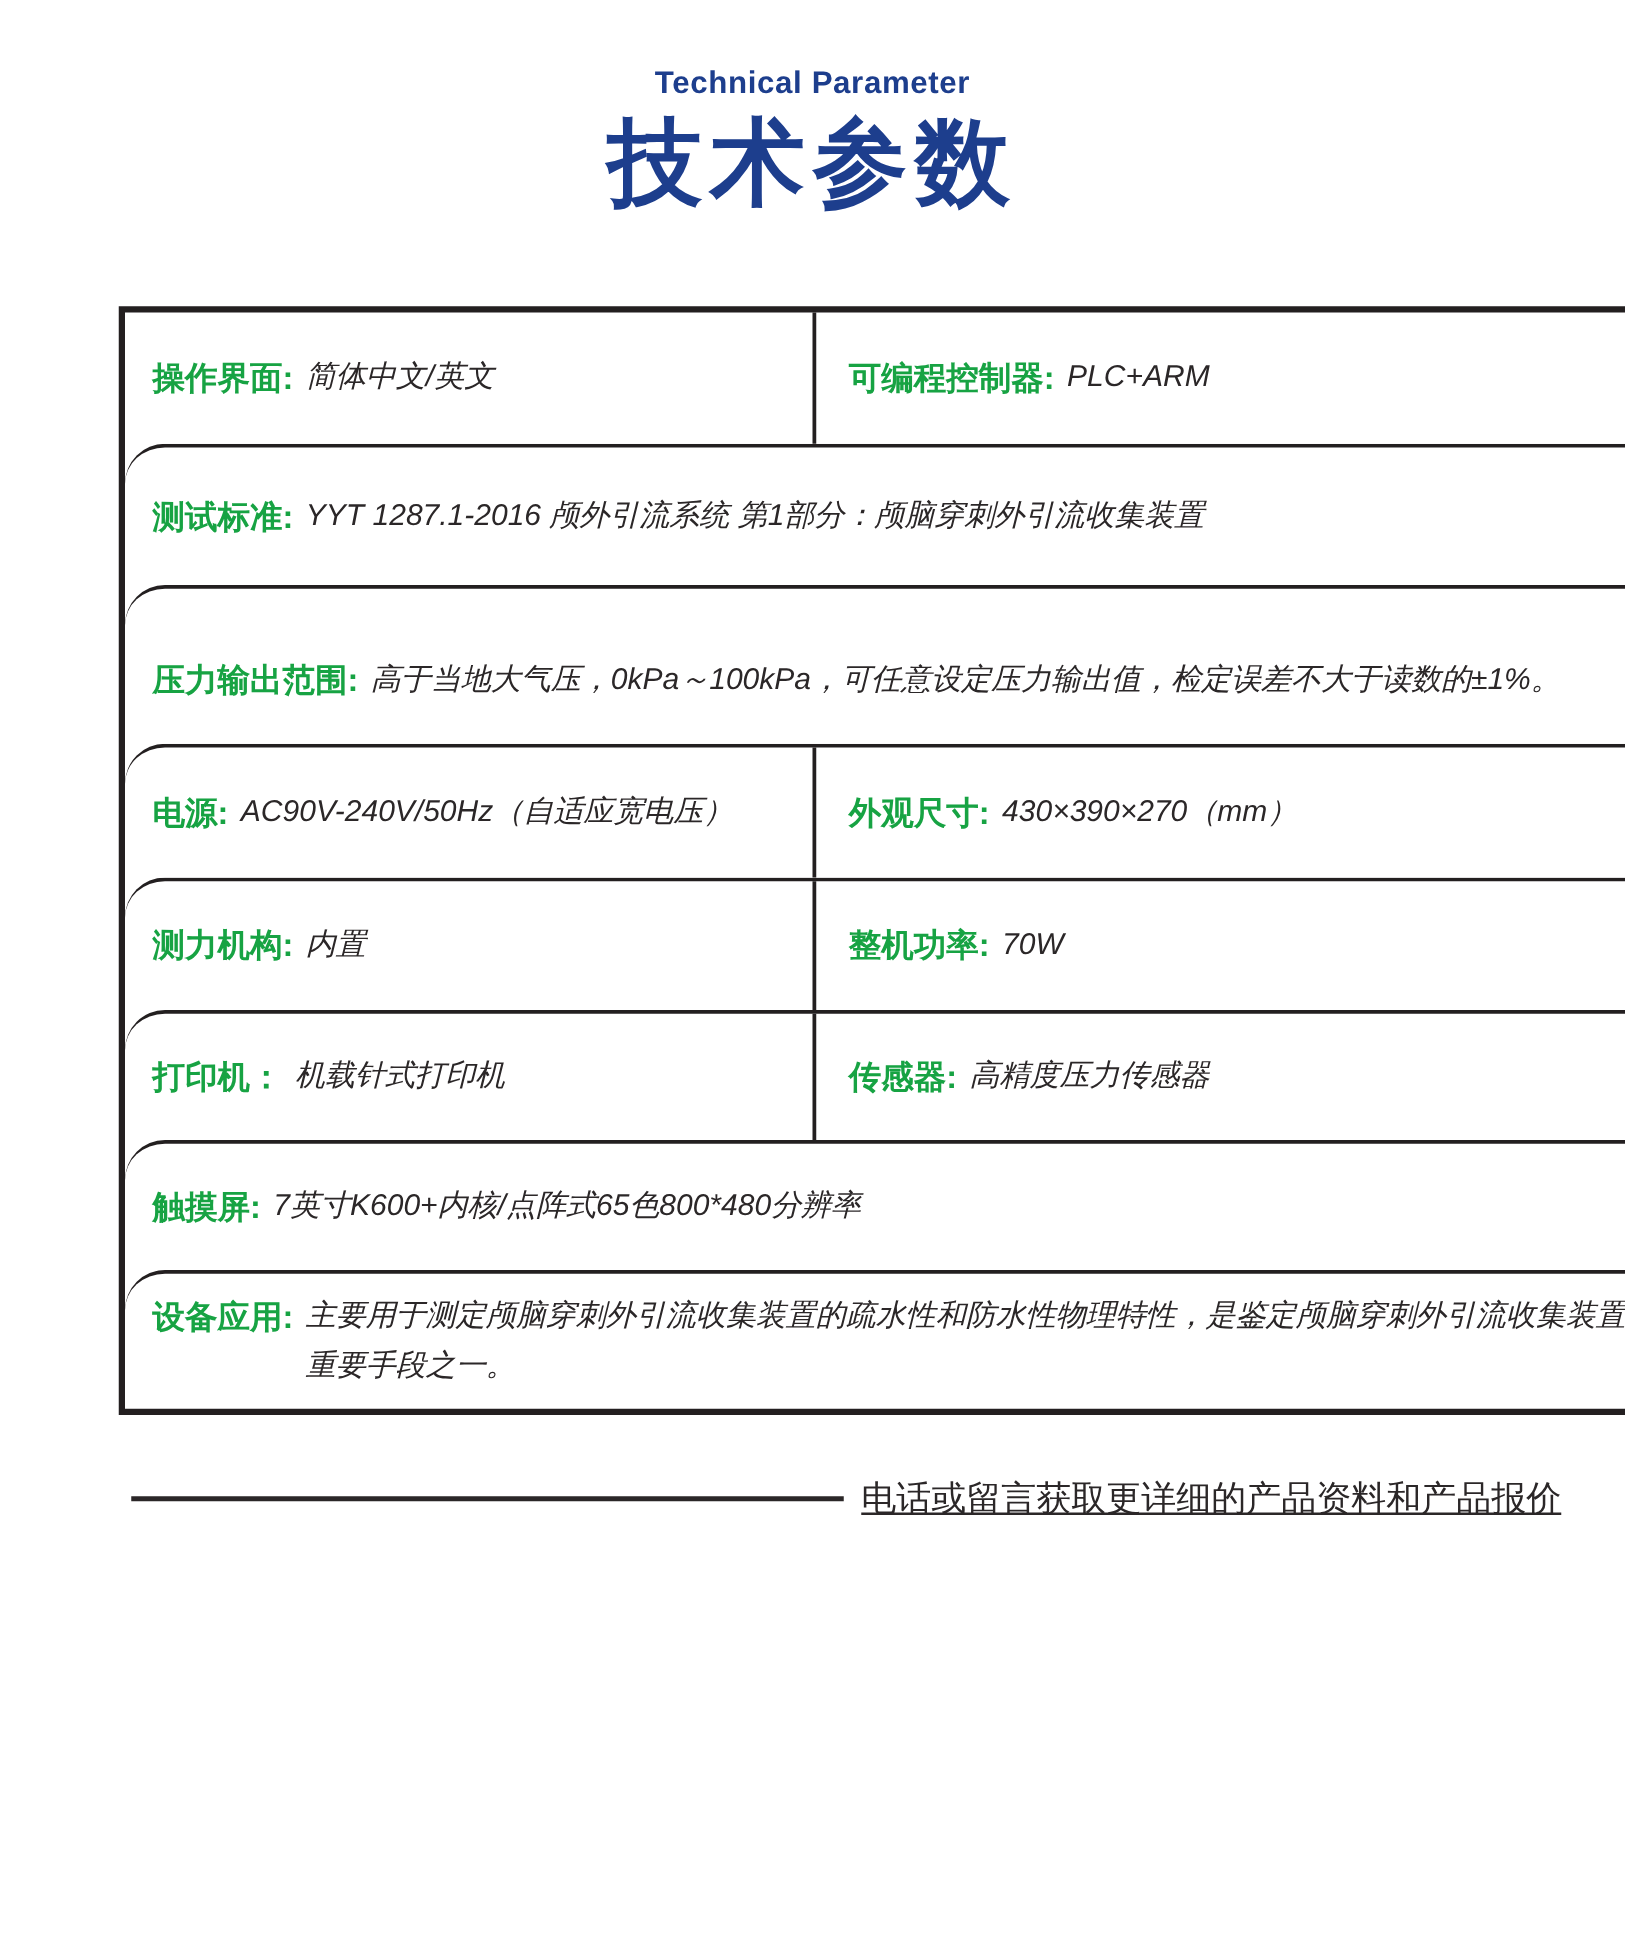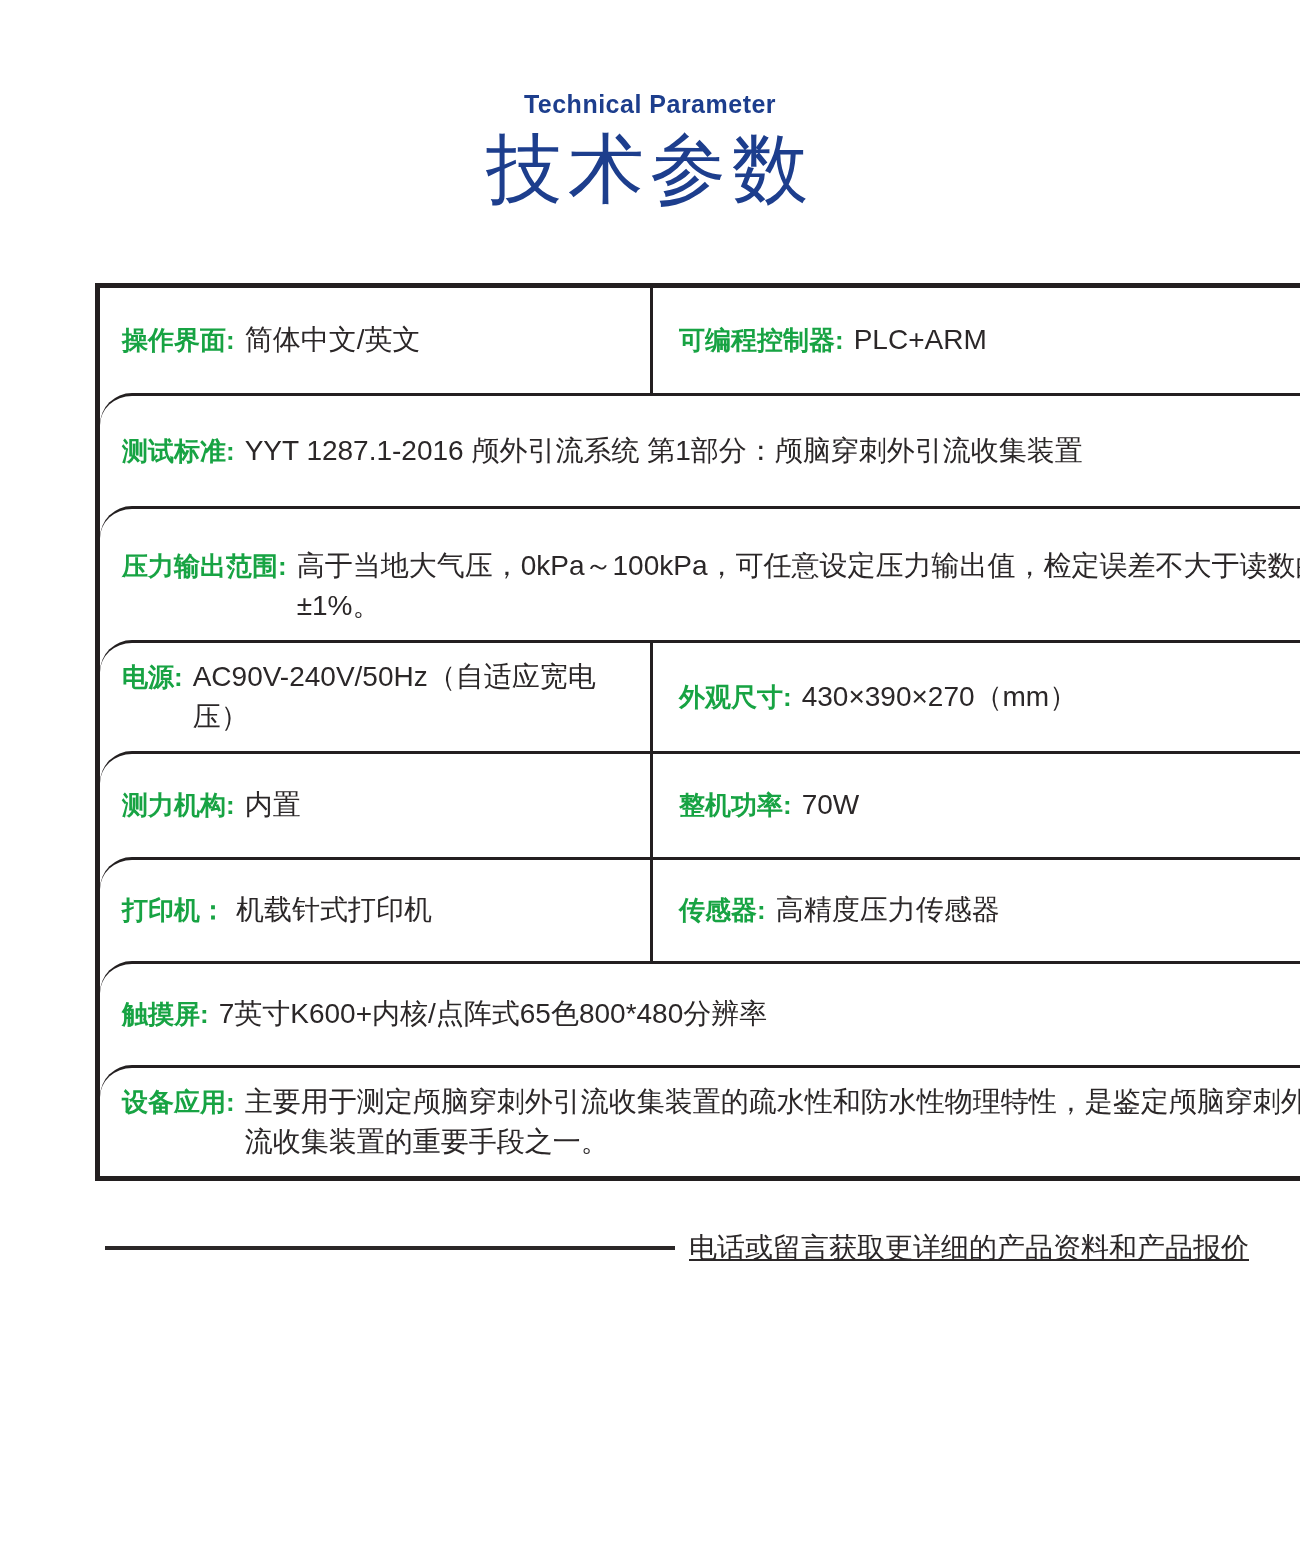--- a/index.html
+++ b/index.html
@@ -7,31 +7,31 @@
   body {
     width: 1300px;
     height: 1551px;
     font-family: "Liberation Sans", "DejaVu Sans", sans-serif;
     color: #2b2728;
     overflow: hidden;
   }
   .page { width: 1300px; height: 1551px; background: #ffffff; }
 
   
-  .header { text-align: center; padding-top: 52px; margin-top: 38px; }
+  .header { text-align: center; padding-top: 52px; }
   .subtitle {
     color: #1d3e8d;
     font-size: 25px;
     font-weight: bold;
     letter-spacing: 0.5px;
   }
   .title {
     color: #1d3e8d;
     font-size: 76px;
-    font-weight: normal;
+    font-weight: bold;
     letter-spacing: 6px;
     margin-top: 8px;
     line-height: 1.1;
   }
 
   
   .spec-table {
     margin: 72px 0 0 95px;
     width: 1268px;
     border: 5px solid #231f20;
@@ -61,22 +61,23 @@
     color: #17a343;
     font-weight: bold;
     font-size: 26px;
     line-height: 40px;
     white-space: nowrap;
     flex-shrink: 0;
     margin-right: 10px;
   }
   .value {
     color: #2b2728;
-    font-size: 28px;
+    font-size: 24px;
     line-height: 40px;
+    font-style: italic;
   }
 
   
   .footer {
     display: flex;
     align-items: center;
     margin: 48px 0 0 105px;
     width: 1110px;
   }
   .footer-line {

